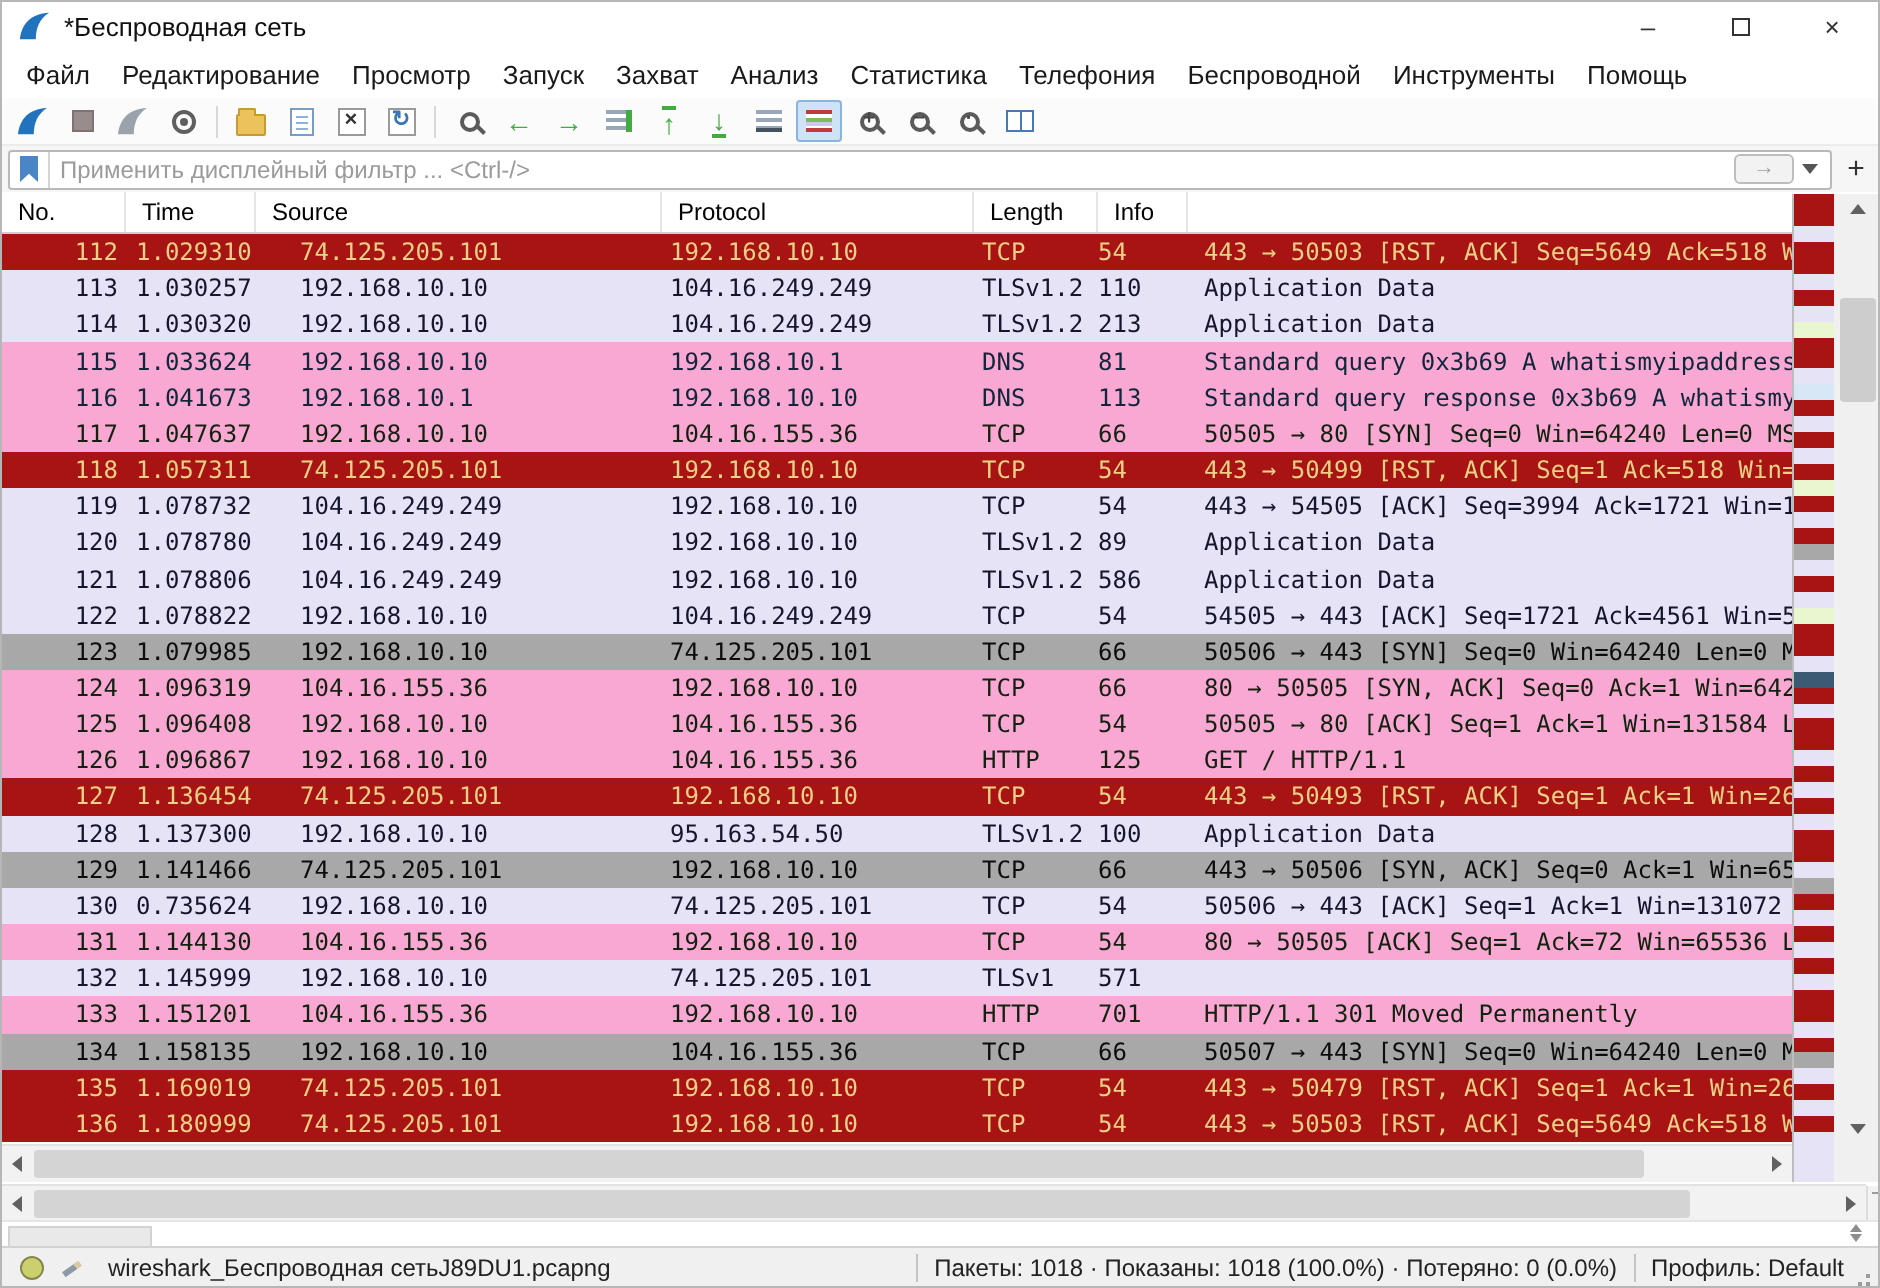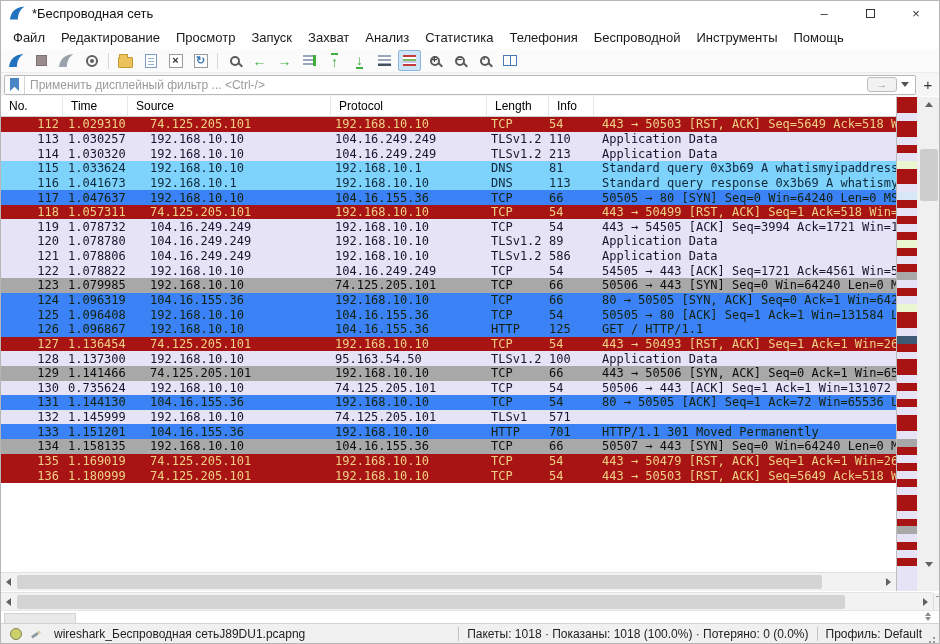--- a/index.html
+++ b/index.html
@@ -46,33 +46,33 @@
   .bookmark{width:9px;height:13px;margin:0 5px;background:#4a86c5;clip-path:polygon(0 0,100% 0,100% 100%,50% 68%,0 100%)}
   .filter-div{width:1px;height:18px;background:#d5d5d5}
   .filter-input{flex:1;border:none;outline:none;font-size:12px;color:#333;padding-left:5px;background:transparent;font-family:"Liberation Sans",sans-serif}
   .filter-input::placeholder{color:#9b9b9b}
   .apply-btn{width:30px;height:15px;border:1px solid #bdbdbd;border-radius:3px;background:#f2f2f2;color:#9e9e9e;font-weight:bold;font-size:11px;display:flex;align-items:center;justify-content:center;margin-right:2px;line-height:1}
   .caret-down{width:0;height:0;border-left:4px solid transparent;border-right:4px solid transparent;border-top:5px solid #555;margin:0 6px 0 2px}
   .plus-btn{width:16px;height:18px;display:flex;align-items:center;justify-content:center;font-size:15px;color:#333;margin-left:4px}
   
   .pheader{position:absolute;top:95px;left:0;width:895px;height:21px;background:#fff;border-bottom:1px solid #cfcfcf;display:grid;grid-template-columns:62px 65px 203px 156px 62px 45px 1fr;font-size:12px;color:#000;align-items:center}
   .pheader .hcell{padding-left:8px;height:100%;display:flex;align-items:center;border-right:1px solid #e6e6e6;overflow:hidden}
-  .rows{position:absolute;top:116px;left:0;width:895px;height:366px;display:grid;grid-template-rows:repeat(25,1fr);font-family:"DejaVu Sans Mono",monospace;font-size:12px}
+  .rows{position:absolute;top:116px;left:0;width:895px;height:454px;display:grid;grid-template-rows:repeat(25,1fr);font-family:"DejaVu Sans Mono",monospace;font-size:12px}
   .prow{display:grid;grid-template-columns:62px 65px 203px 156px 62px 45px 1fr;align-items:center;white-space:pre;overflow:hidden}
   .c-no{text-align:right;padding-right:4px}
   .c-time{padding-left:5px}
   .c-src{padding-left:22px}
   .c-dst{padding-left:4px}
   .c-proto{padding-left:4px}
   .c-len{text-align:left;padding-right:6px}
   .c-info{padding-left:8px;overflow:hidden}
   .t-bad{background:#a81414;color:#eed086}
   .t-tls{background:#e7e3f6;color:#15152e}
-  .t-dns{background:#7dd3fc;color:#10263a}
-  .t-http{background:#3b82f6;color:#13220e}
+  .t-dns{background:#f9a8d4;color:#10263a}
+  .t-http{background:#f9a8d4;color:#13220e}
   .t-syn{background:#a8a8a8;color:#0d0d0d}
   
   .minimap{position:absolute;top:96px;left:895px;width:21px;height:494px;background:#e7e3f6;border-left:1px solid #bdbdbd;overflow:hidden}
   .minimap .stripe{width:100%}
   .vscroll{position:absolute;top:96px;left:916px;width:24px;height:474px;background:#f0f0f0}
   .arr{position:absolute;left:0;width:100%;height:14px;display:flex;align-items:center;justify-content:center}
   .tri-up{width:0;height:0;border-left:4px solid transparent;border-right:4px solid transparent;border-bottom:5px solid #616161}
   .tri-down{width:0;height:0;border-left:4px solid transparent;border-right:4px solid transparent;border-top:5px solid #616161}
   .tri-left{width:0;height:0;border-top:4px solid transparent;border-bottom:4px solid transparent;border-right:5px solid #616161}
   .tri-right{width:0;height:0;border-top:4px solid transparent;border-bottom:4px solid transparent;border-left:5px solid #616161}

